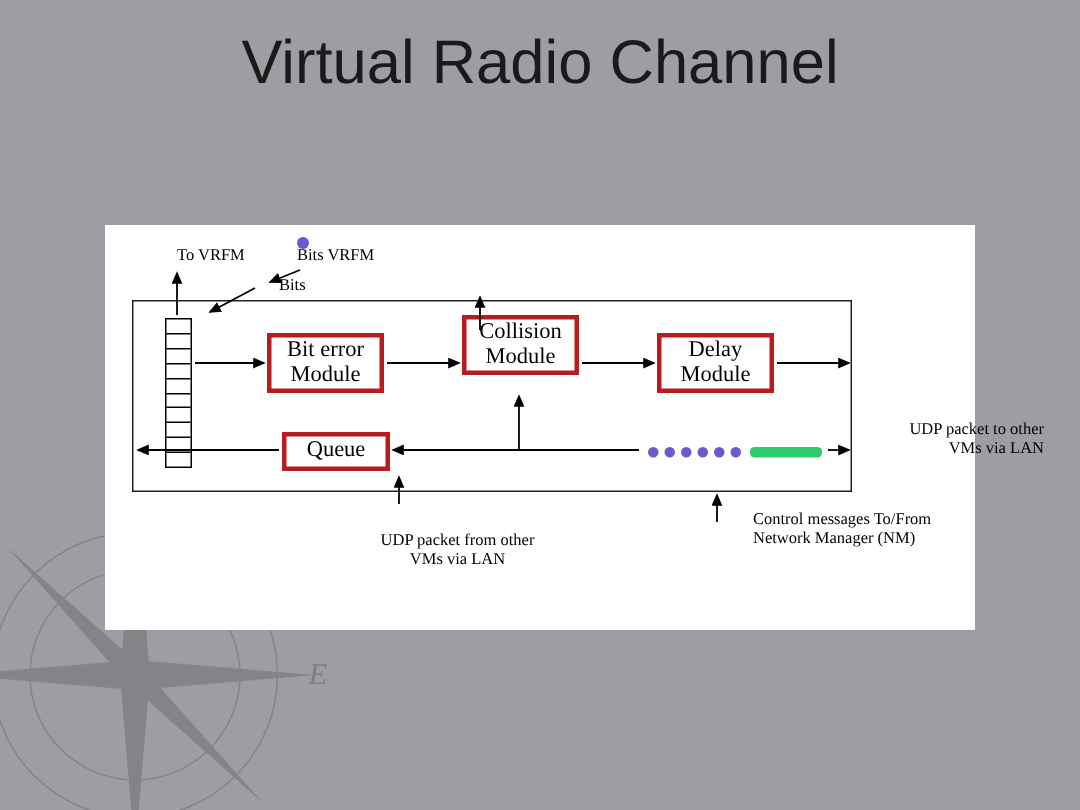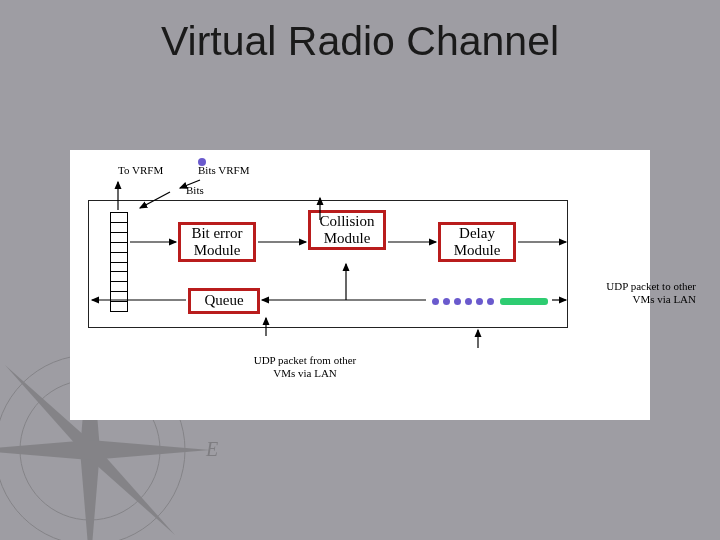--- a/index.html
+++ b/index.html
@@ -162,20 +162,22 @@
       <span></span>
       <span></span>
       <span></span>
       <span></span>
       <span></span>
   </div>
   <div class="abs green-bar" style="left:430px; top:148px; width:48px;"></div>
 
   <div class="abs label" style="left:436px; top:130px; width:150px; text-align:right;">UDP packet to other
 VMs via LAN</div>
+  <div class="abs label" style="left:392px; top:190px; width:190px; text-align:left;">Control messages To/From
+Network Manager (NM)</div>
 
   <div class="abs label" style="left:110px; top:204px; width:170px;text-align:center;">UDP packet from other
 VMs via LAN</div>
 
   <svg class="arrows">
     <defs>
       <marker id="ah" markerWidth="8" markerHeight="8" refX="6" refY="3" orient="auto">
         <path d="M0,0 L7,3 L0,6 Z" fill="#000"></path>
       </marker>
     </defs>

